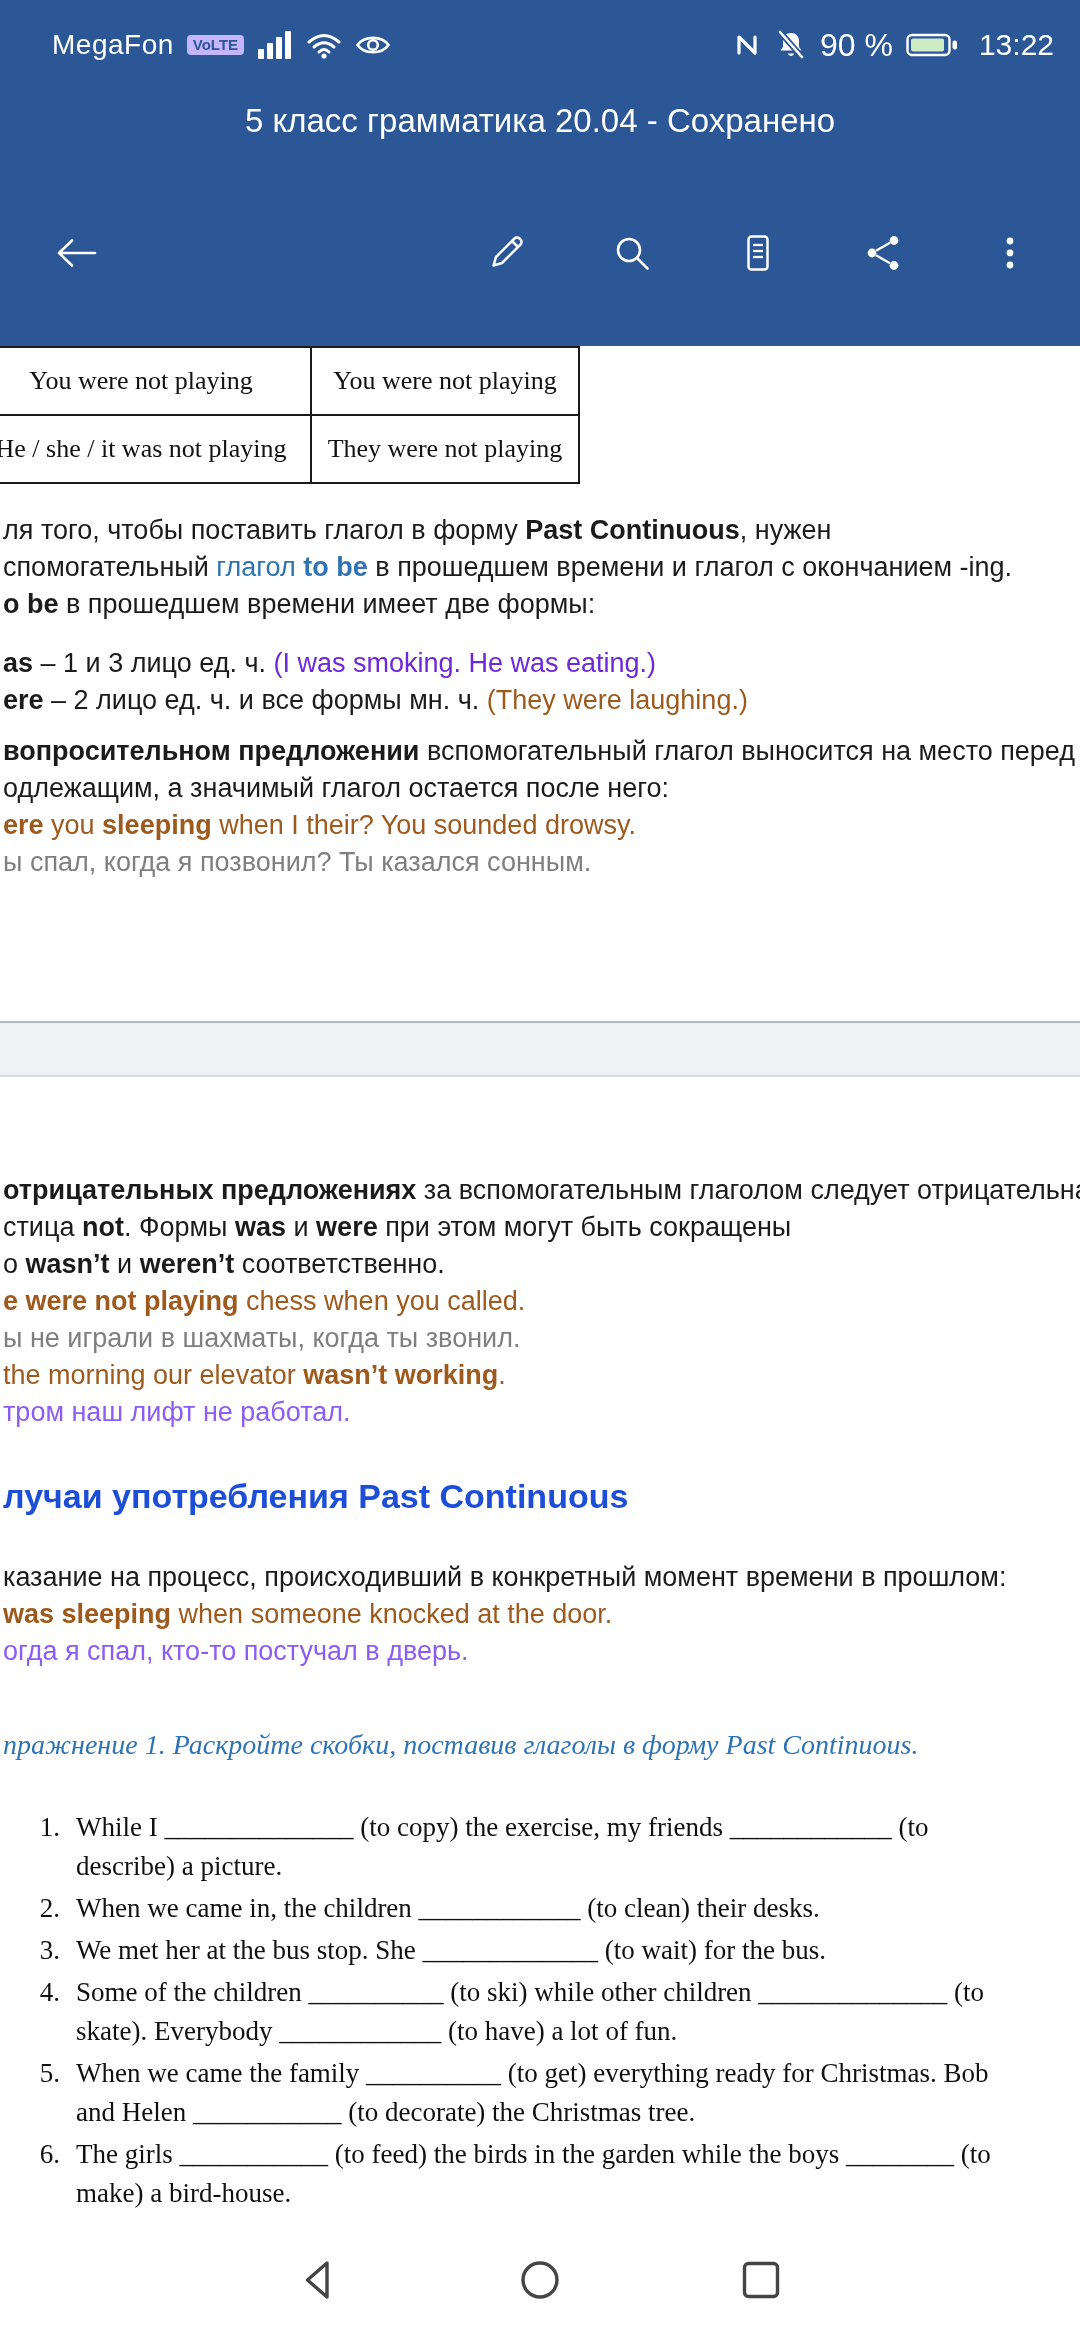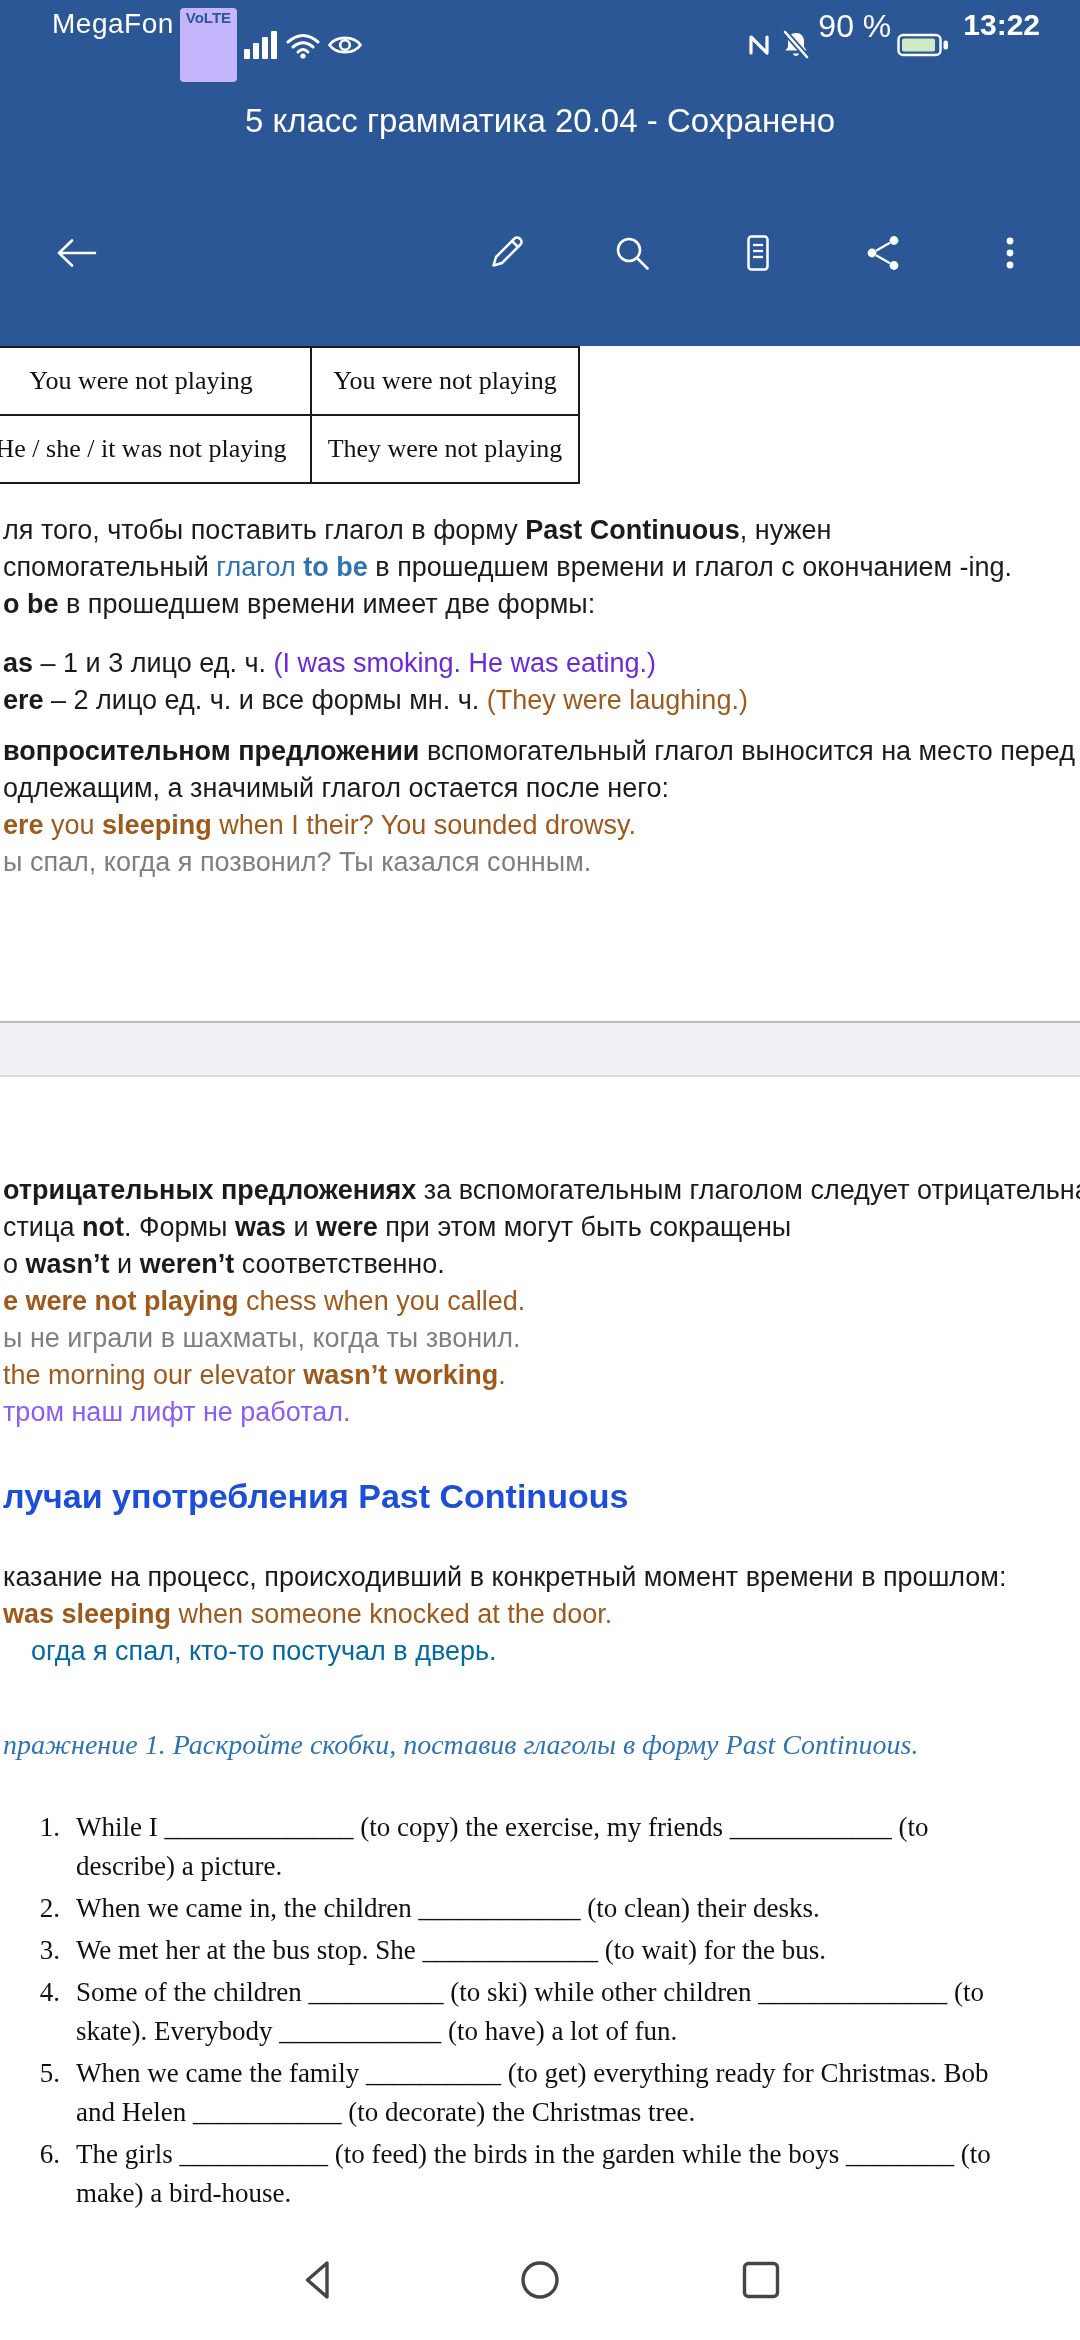--- a/index.html
+++ b/index.html
@@ -1,27 +1,27 @@
 <!DOCTYPE html>
 <html><head>
 <meta charset="utf-8">
 <style>
   html,body{margin:0;padding:0}
   body{width:1080px;height:2340px;background:#e9e9e9;font-family:"Liberation Sans",sans-serif}
   .app{position:relative;width:1080px;height:2340px;background:#fff;overflow:hidden}
 
   
   .chrome{position:absolute;top:0;left:0;right:0;height:346px;background:#2b5797;color:#fff}
-  .status-bar{display:flex;height:74px;padding:8px 40px 0 52px;gap:6px}
+  .status-bar{display:flex;align-items:center;height:74px;padding:8px 26px 0 52px;gap:13px}
   .carrier{font-size:28px;font-weight:500;letter-spacing:.5px}
   .volte{background:#c4b5fd;color:#2b5797;font-size:15px;font-weight:700;padding:2px 6px;border-radius:4px;line-height:1.1}
   .flex-sp{flex:1}
   .sicon{display:flex;align-items:center}
   .sb-text{font-size:32px;font-weight:400}
-  .time{font-size:30px;font-weight:700;margin-left:8px}
+  .time{font-size:30px;font-weight:400;margin-left:8px}
   .title-row{height:78px;display:flex;align-items:center;justify-content:center}
   .title-row span{font-size:33px}
   .toolbar{display:flex;align-items:center;height:188px;padding:0 38px 10px 44px}
   .tbtn{background:none;border:none;padding:0;margin:0;cursor:pointer;display:flex;align-items:center;justify-content:center;width:64px;height:64px}
   .tb-right{display:flex;gap:62px;align-items:center}
 
   
   .doc{position:absolute;top:346px;bottom:118px;left:0;right:0;overflow:hidden;background:#fff}
   .para{font-size:27px;line-height:37px;color:#1b1b1b;padding-left:3px}
   .line{white-space:pre}
@@ -199,21 +199,21 @@
           <div class="line"><span style="color: #8b5cf6;">тром наш лифт не работал.</span></div>
         </div>
         <div style="height: 42px;"></div>
         <div class="para heading">
           <div class="line"><span>лучаи употребления </span><span class="w">Past Continuous</span></div>
         </div>
         <div style="height: 40px;"></div>
         <div class="para">
           <div class="line"><span>казание на процесс, происходивший в конкретный момент времени в прошлом:</span></div>
           <div class="line"><span class="b" style="color: rgb(158, 90, 29);">was sleeping</span><span style="color: rgb(158, 90, 29);"> when someone knocked at the door.</span></div>
-          <div class="line"><span style="color: #0369a1; margin-left: 28px;">огда я спал, кто-то постучал в дверь.</span></div>
+          <div class="line"><span style="color: #8b5cf6;">огда я спал, кто-то постучал в дверь.</span></div>
         </div>
         <div style="height: 56px;"></div>
         <div class="para ex-title">
           <div class="line"><span class="i" style="color: rgb(46, 116, 181);">пражнение 1. Раскройте скобки, поставив глаголы в форму </span><span class="i w" style="color: rgb(46, 116, 181);">Past Continuous</span><span class="i" style="color: rgb(46, 116, 181);">.</span></div>
         </div>
         <div style="height: 44px;"></div>
         <div class="list">
           <div class="list-item">
             <div class="list-num">1.</div>
             <div class="list-lines">

